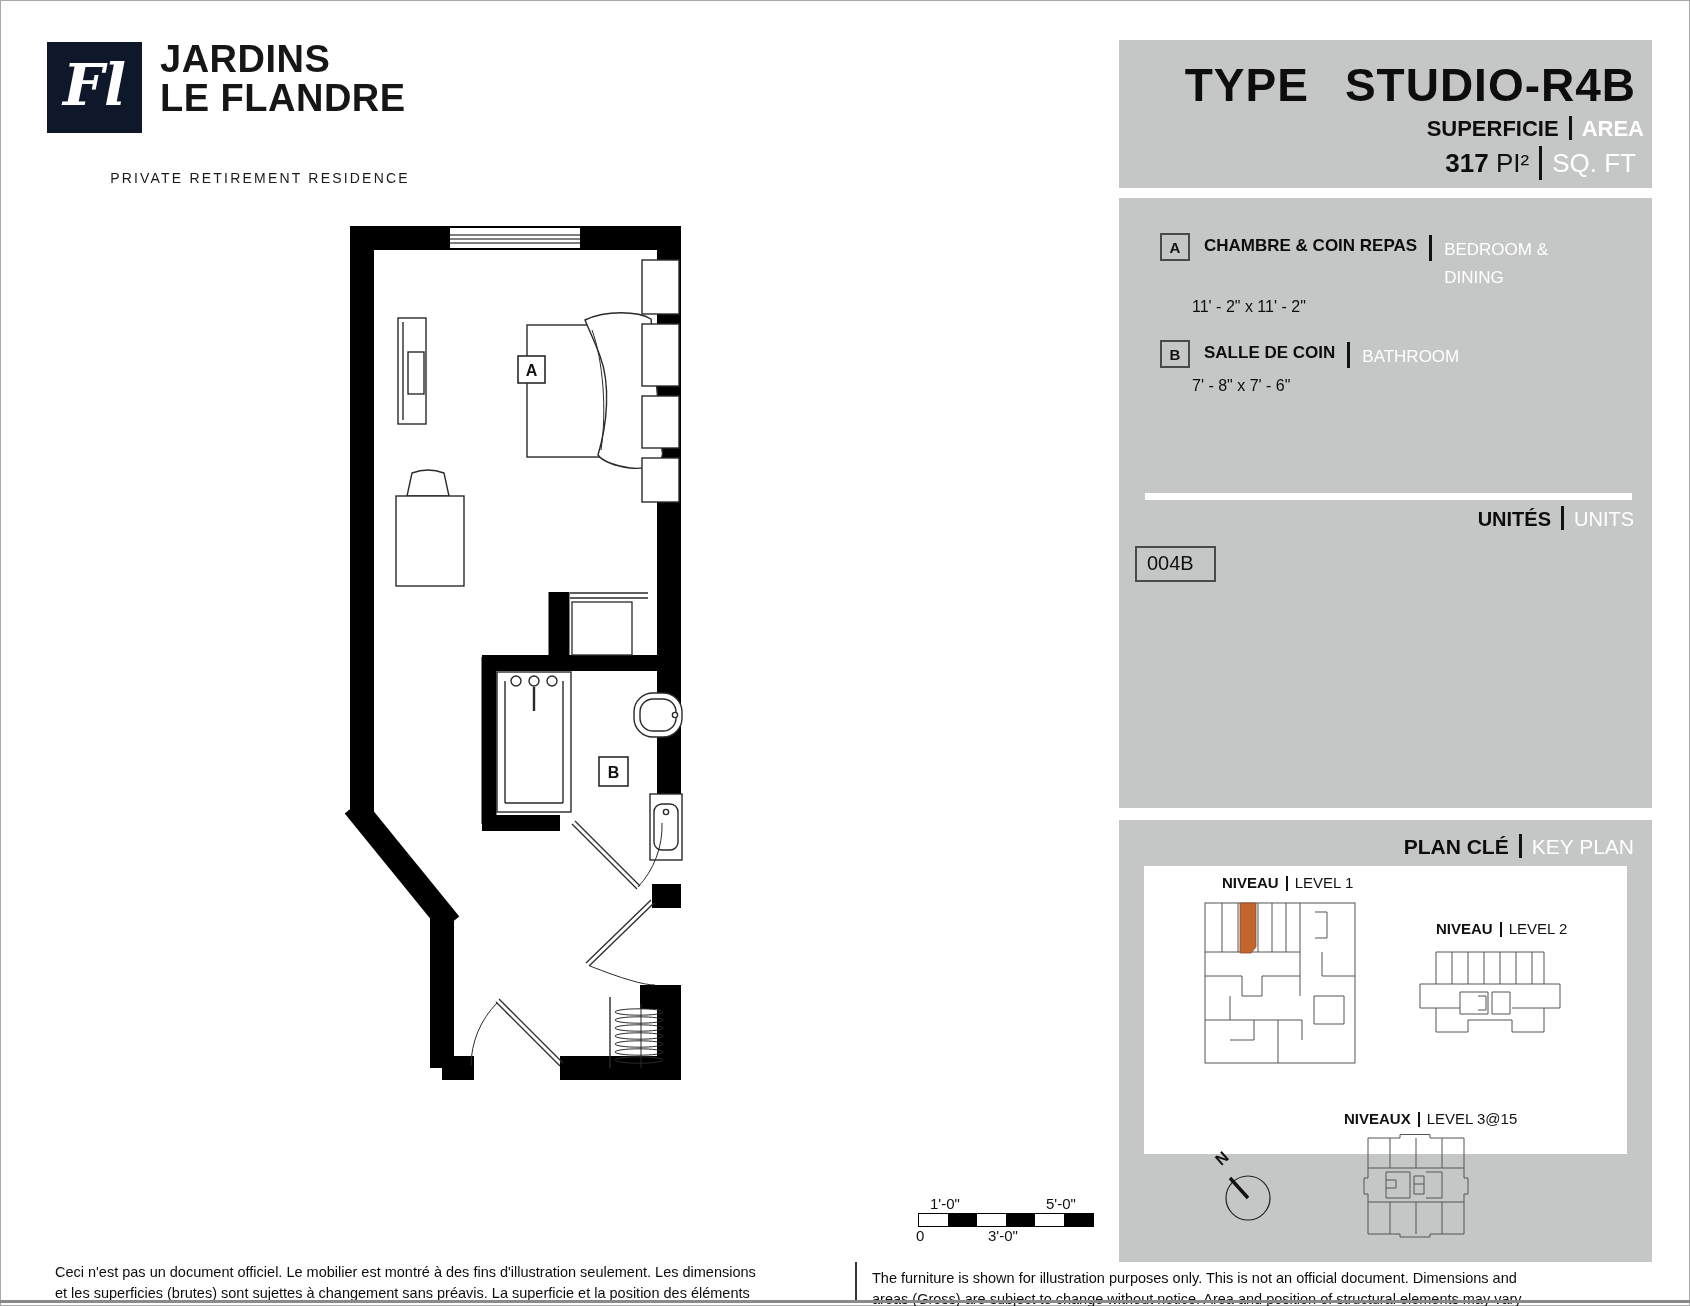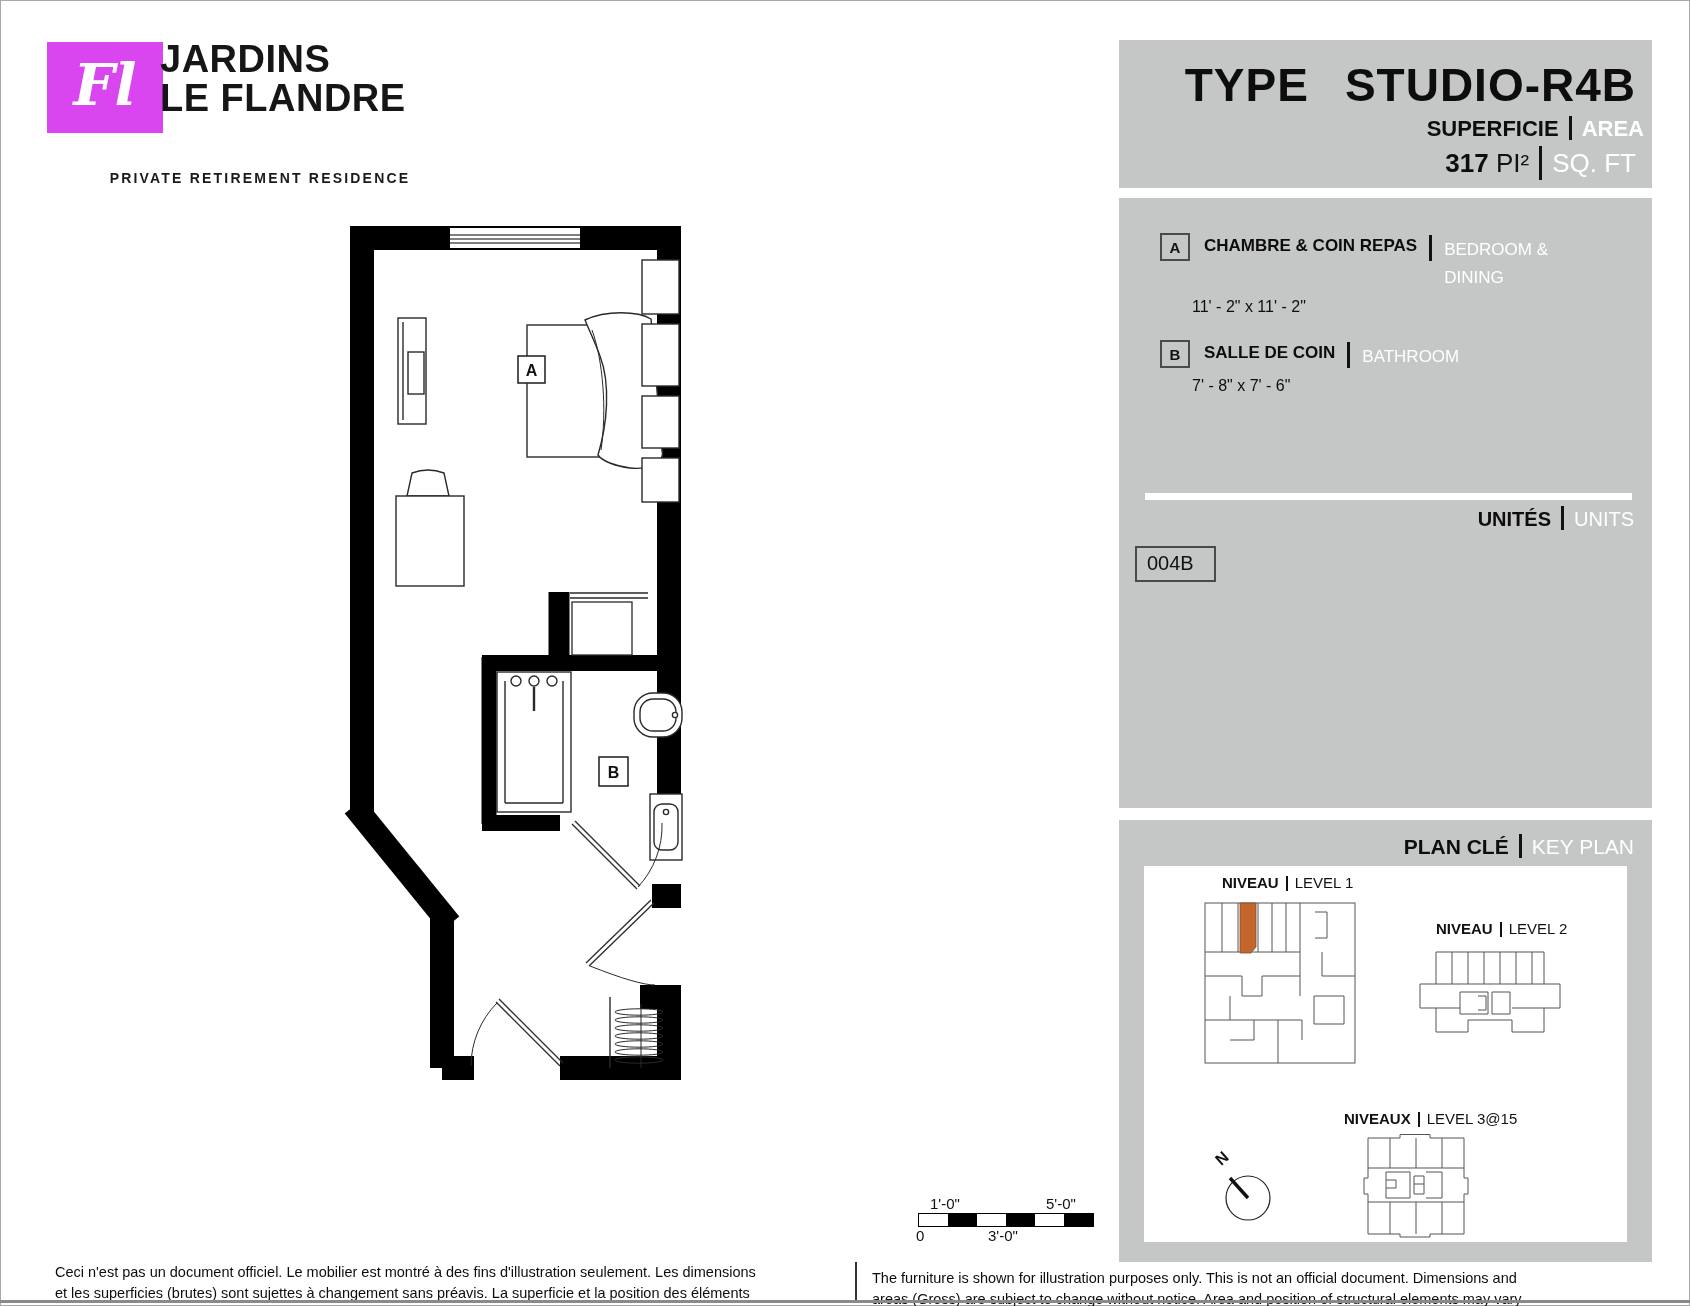--- a/index.html
+++ b/index.html
@@ -1,29 +1,29 @@
 <!DOCTYPE html>
 <html><head>
 <meta charset="utf-8">
 <style>
   html,body{margin:0;padding:0;background:#e8e8e8;}
   .page{position:relative;width:1690px;height:1306px;background:#fff;margin:0 auto;
         box-shadow:inset 0 0 0 1px #a8a8a8;overflow:hidden;
         font-family:"Liberation Sans", sans-serif;color:#111;}
   .abs{position:absolute;}
   
-  .logo-square{left:47px;top:42px;width:116px;height:91px;background:#d946ef;
+  .logo-square{left:47px;top:42px;width:95px;height:91px;background:#0f172a;
                display:flex;align-items:center;justify-content:center;}
   .logo-mono{font-family:"DejaVu Serif", serif;font-style:italic;font-weight:700;
              color:#fff;font-size:58px;line-height:1;transform:translateY(-3px);}
   .brand{left:160px;top:40px;font-weight:800;font-size:38px;line-height:39px;
          letter-spacing:.5px;color:#161616;transform-origin:left top;}
   .sub-fr{left:60px;top:145px;width:400px;text-align:center;font-size:19px;font-weight:600;
           letter-spacing:2.5px;color:#1a1a1a;}
-  .sub-en{left:60px;top:170px;width:400px;text-align:center;font-size:14px;font-weight:700;
+  .sub-en{left:60px;top:170px;width:400px;text-align:center;font-size:14px;font-weight:400;
           letter-spacing:2.2px;color:#1a1a1a;}
   
   .panel{background:#c5c6c6;}
   .p1{left:1119px;top:40px;width:533px;height:148px;text-align:right;padding-right:0;}
   .p1-title{position:absolute;right:16px;top:18px;font-size:46px;font-weight:800;
             letter-spacing:1px;color:#0d0d0d;white-space:nowrap;}
   .p1-title .t-label{margin-right:36px;}
   .p1-l2{position:absolute;right:8px;top:76px;font-size:22px;font-weight:700;white-space:nowrap;}
   .p1-l3{position:absolute;right:16px;top:106px;font-size:26px;font-weight:400;white-space:nowrap;}
   .vbar{display:inline-block;width:3px;background:#111;vertical-align:-4px;margin:0 10px;}
@@ -38,21 +38,21 @@
   .leg-fr{font-weight:700;font-size:17px;color:#0d0d0d;white-space:nowrap;padding-top:3px;}
   .leg-bar{width:3px;height:26px;background:#111;margin:2px 12px 0 12px;flex:0 0 auto;}
   .leg-en{color:#fff;font-size:17px;font-weight:400;width:126px;line-height:28px;padding-top:3px;}
   .leg-dims{margin:6px 0 0 32px;font-size:16px;color:#0d0d0d;}
   .udiv{position:absolute;left:26px;top:295px;width:487px;height:7px;background:#fff;}
   .ulab{position:absolute;right:18px;top:308px;font-size:20px;white-space:nowrap;}
   .unitbox{position:absolute;left:16px;top:348px;border:2px solid #4a4a4a;
            padding:4px 20px 5px 10px;font-size:20px;color:#111;}
   .p3{left:1119px;top:820px;width:533px;height:442px;}
   .p3-head{position:absolute;right:18px;top:14px;font-size:21px;white-space:nowrap;}
-  .keywhite{position:absolute;left:25px;top:46px;width:483px;height:376px;background:#fff;}
+  .keywhite{position:absolute;left:25px;top:46px;width:483px;height:288px;background:#fff;}
   .lvl-title{position:absolute;font-size:15px;white-space:nowrap;color:#111;}
   .lvl-title .fr{font-weight:700;}
   .lvl-bar{display:inline-block;width:2px;height:15px;background:#111;vertical-align:-3px;margin:0 7px;}
   .kp-svg{position:absolute;}
   
   .sbar{left:918px;top:1195px;width:176px;height:48px;font-size:15px;color:#111;}
   .sb-top{position:absolute;top:0;left:0;right:0;height:16px;}
   .sb-strip{position:absolute;top:18px;left:0;width:174px;height:12px;border:1px solid #000;
             display:flex;}
   .sb-seg{flex:1;} .sb-b{background:#000;} .sb-w{background:#fff;}

